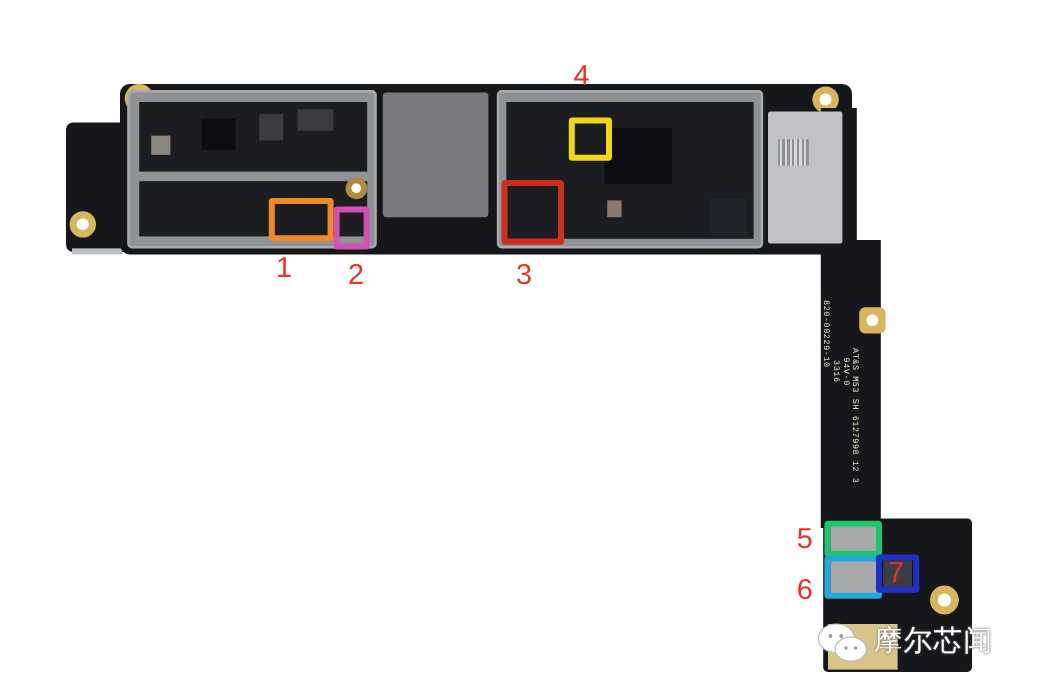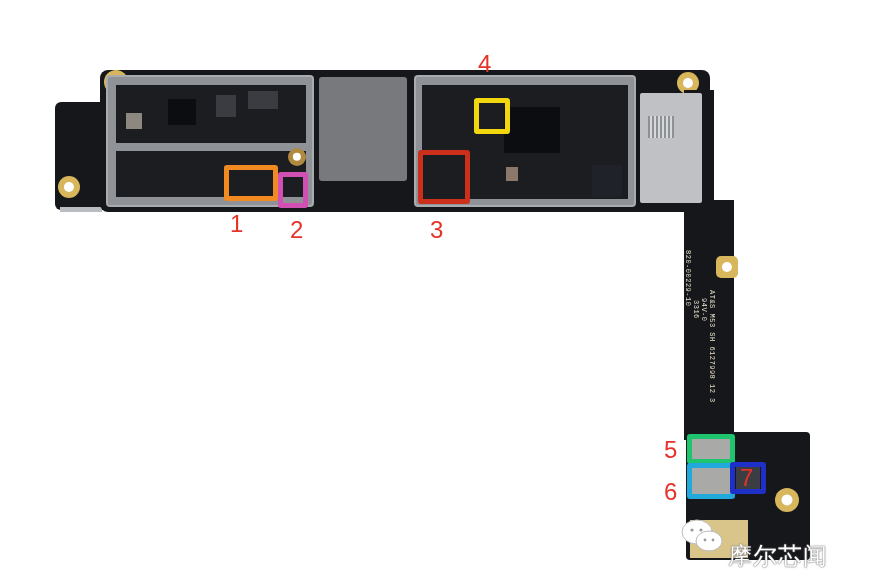--- a/index.html
+++ b/index.html
@@ -91,13 +91,13 @@
 <div class="abs" style="left:680px;top:518px;width:46px;height:36px;">
   <svg width="46" height="36" viewBox="0 0 46 36">
     <ellipse cx="17" cy="14" rx="15" ry="12" fill="#fff" stroke="#bbb" stroke-width="1"></ellipse>
     <ellipse cx="29" cy="23" rx="13" ry="10" fill="#fff" stroke="#bbb" stroke-width="1"></ellipse>
     <circle cx="12" cy="12" r="1.6" fill="#999"></circle>
       <circle cx="21" cy="12" r="1.6" fill="#999"></circle>
     <circle cx="25" cy="22" r="1.4" fill="#999"></circle>
       <circle cx="33" cy="22" r="1.4" fill="#999"></circle>
   </svg>
 </div>
-<div class="wm-text" style="left:728px;top:540px;">摩尔芯闻</div>
+<div class="wm-text" style="left:728px;top:518px;">摩尔芯闻</div>
 
 </body></html>

